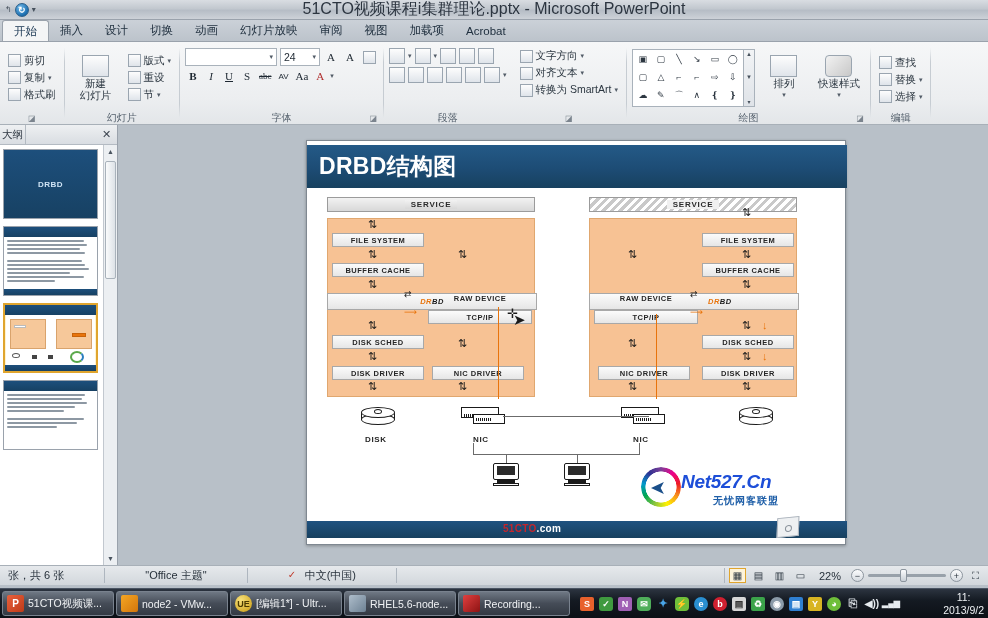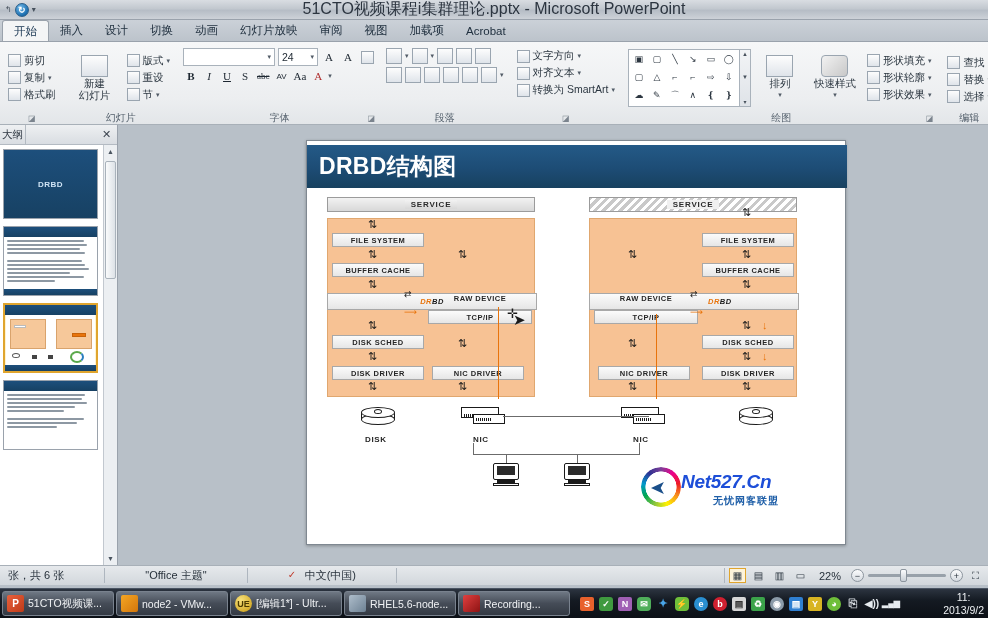--- a/index.html
+++ b/index.html
@@ -581,37 +581,20 @@
         <div class="big-btn">
           <span class="ico ico-l"></span>
           <span>排列</span>
           <span class="caret">▾</span>
         </div>
         <div class="big-btn">
           <span class="ico ico-l" style="border-radius:4px;background:linear-gradient(135deg,#f2f2f2,#c8c8c8)"></span>
           <span>快速样式</span>
           <span class="caret">▾</span>
         </div>
-        <div class="vstack">
-          <div class="mini-btn">
-            <span class="ico ico-s"></span>
-            <span>形状填充</span>
-            <span class="caret">▾</span>
-          </div>
-          <div class="mini-btn">
-            <span class="ico ico-s"></span>
-            <span>形状轮廓</span>
-            <span class="caret">▾</span>
-          </div>
-          <div class="mini-btn">
-            <span class="ico ico-s"></span>
-            <span>形状效果</span>
-            <span class="caret">▾</span>
-          </div>
-        </div>
       </div>
       <div class="grp-label">
         <span>绘图</span>
         <span class="dlg" style="position:absolute;right:6px">◪</span>
       </div>
     </div>
     <div class="grp-sep"></div>
 
     <div class="grp">
       <div class="grp-body" style="padding-top:6px;">
@@ -866,20 +849,26 @@
 
           <div class="wm">
             <div class="wm-ring"></div>
             <div class="wm-fish">➤</div>
             <div class="wm-text">Net527.Cn</div>
             <div class="wm-sub">无忧网客联盟</div>
           </div>
         </div>
       </div>
 
+      <div class="slide-foot">
+        <div class="foot-logo">
+          <b>51CTO</b><span>.com</span>
+        </div>
+        <div class="foot-flag"></div>
+      </div>
     </div>
 
     <div class="cursor">
       <span class="cur-move">✛</span>
       <span class="cur-ptr">➤</span>
     </div>
   </div>
 
   <div class="statusbar">
     <div class="sb-item">张，共 6 张</div>

